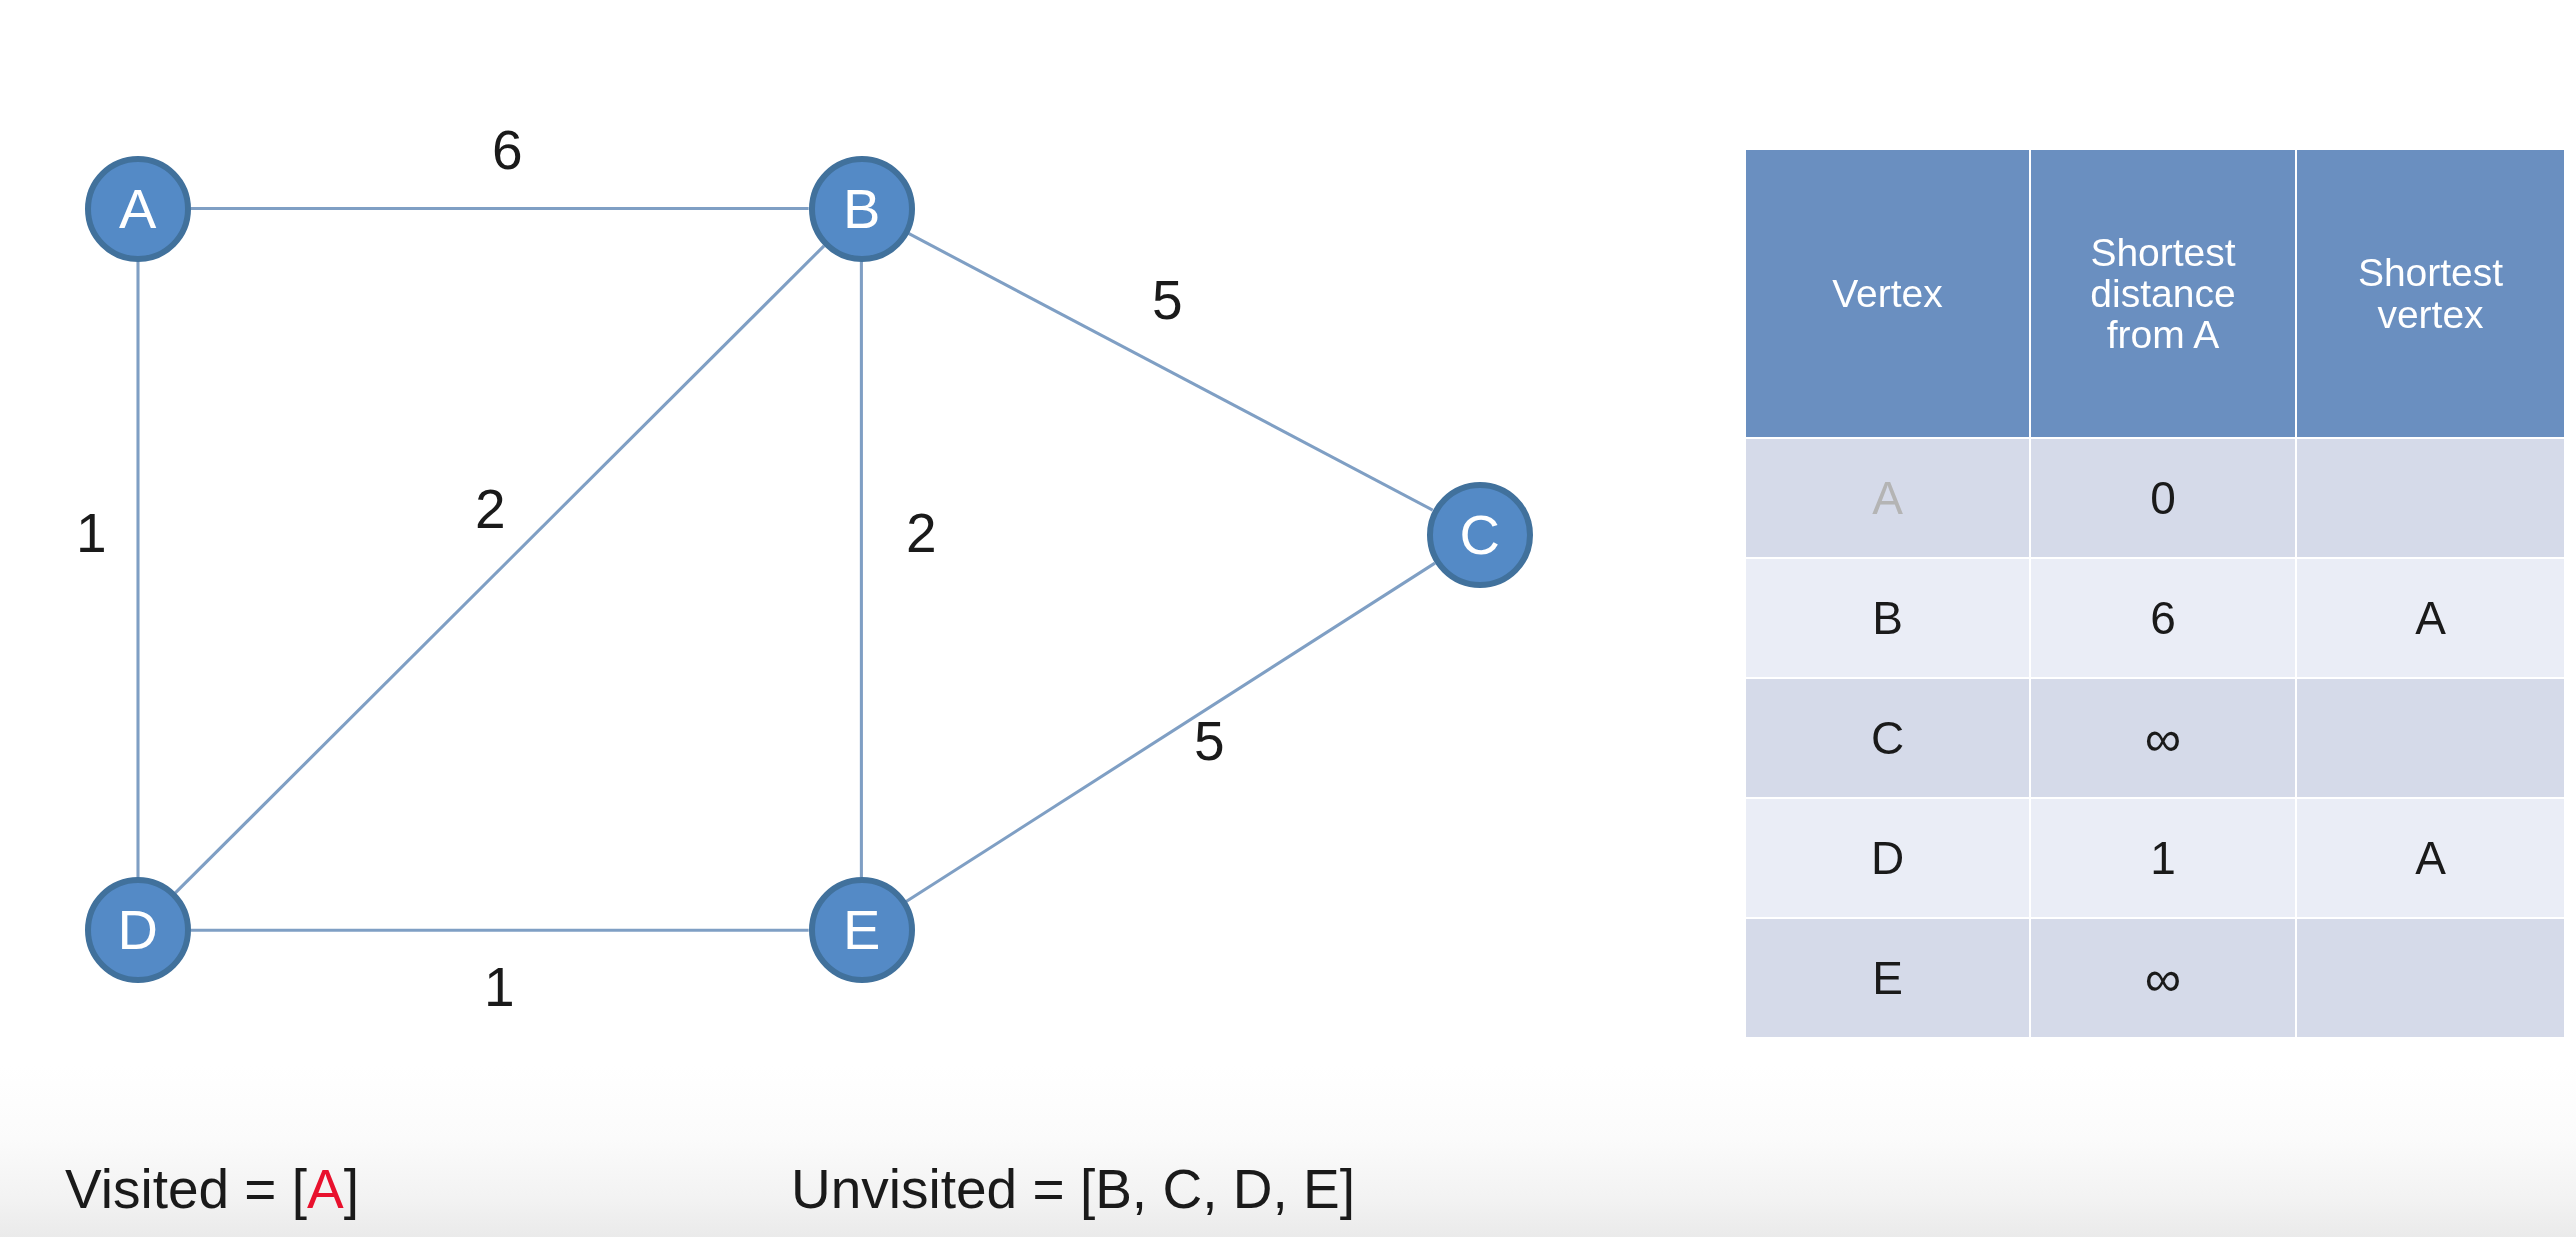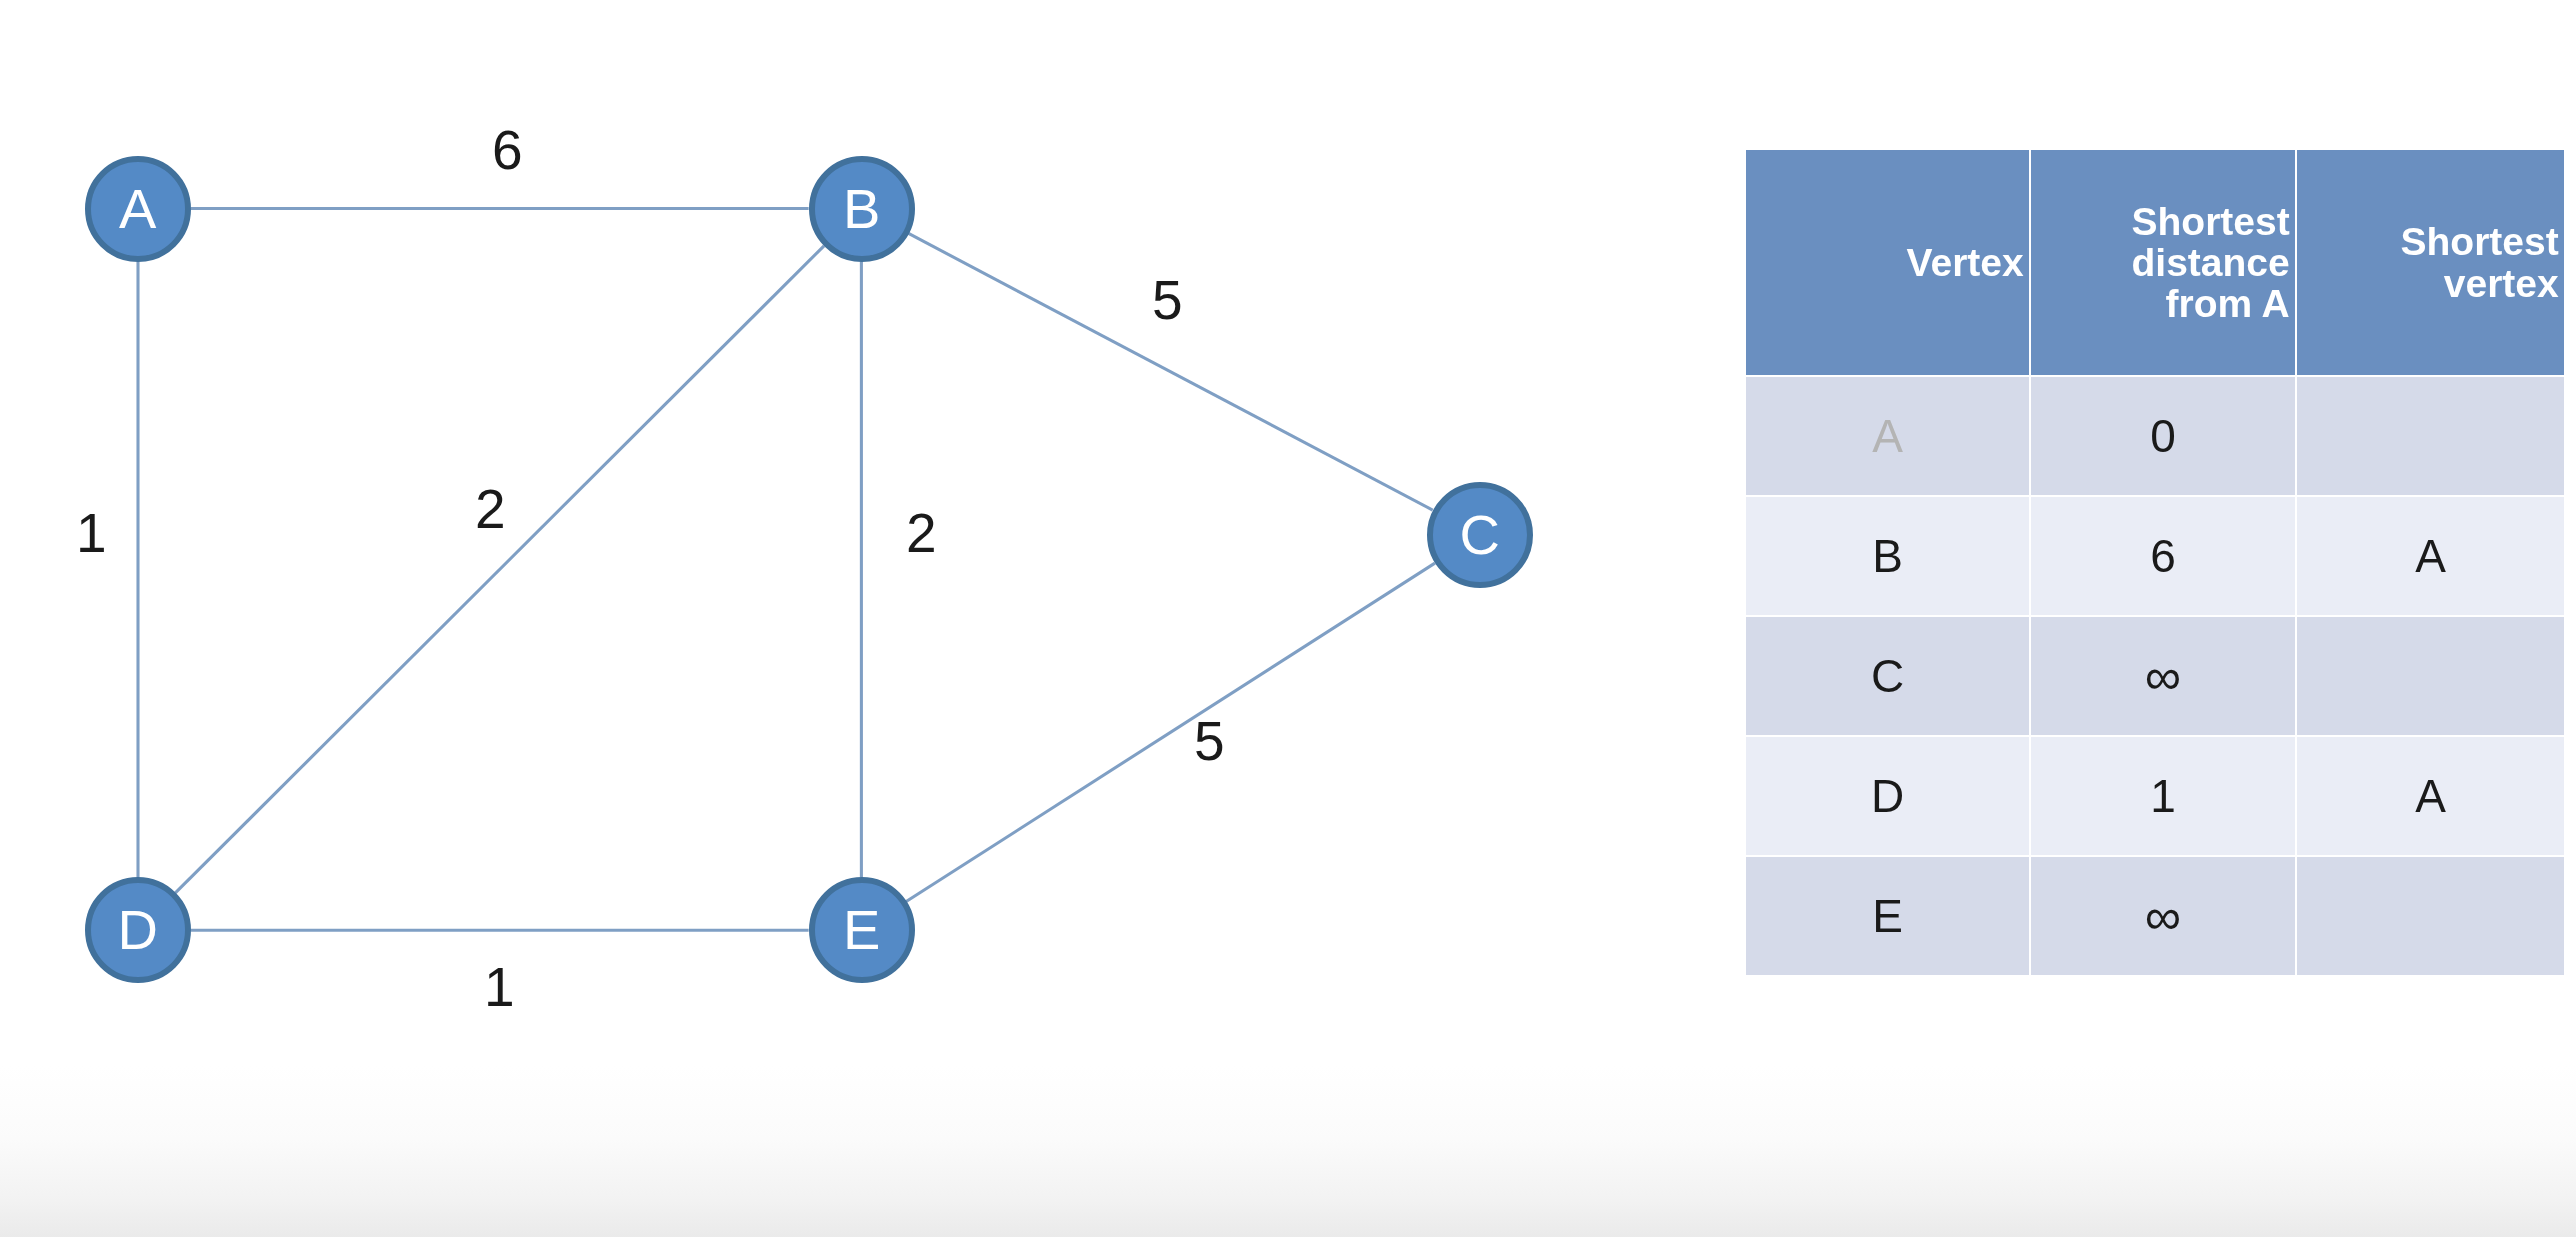--- a/index.html
+++ b/index.html
@@ -73,25 +73,25 @@
     table-layout: fixed;
   }
   #dijkstra-table col.c-vertex   { width: 283px; }
   #dijkstra-table col.c-distance { width: 264px; }
   #dijkstra-table col.c-previous { width: 267px; }
 
   #dijkstra-table th {
     background: #6a8fc0;
     color: #ffffff;
     font-size: 39px;
-    font-weight: bold;
-    font-family: "Liberation Sans", sans-serif;
-    height: 225px;
+    font-weight: normal;
+    font-family: "Liberation Sans", sans-serif;
+    height: 287px;
     vertical-align: middle;
-    text-align: right;
+    text-align: center;
     line-height: 1.06;
     padding: 0 5.3px;
     box-sizing: border-box;
   }
   #dijkstra-table td {
     height: 118px;
     text-align: center;
     vertical-align: middle;
     font-size: 46px;
     color: #1a1a1a;
@@ -214,15 +214,19 @@
           <td>A</td>
         </tr>
         <tr class="row-odd">
           <td>E</td>
           <td class="inf">∞</td>
           <td></td>
         </tr>
       </tbody>
   </table>
 
+  <div id="footer">
+    <div class="footer-text" id="visited-text"><span>Visited = [</span><span class="highlight-red">A</span><span>]</span></div>
+    <div class="footer-text" id="unvisited-text">Unvisited = [B, C, D, E]</div>
+  </div>
 
 </div>
 
 
 </body></html>

